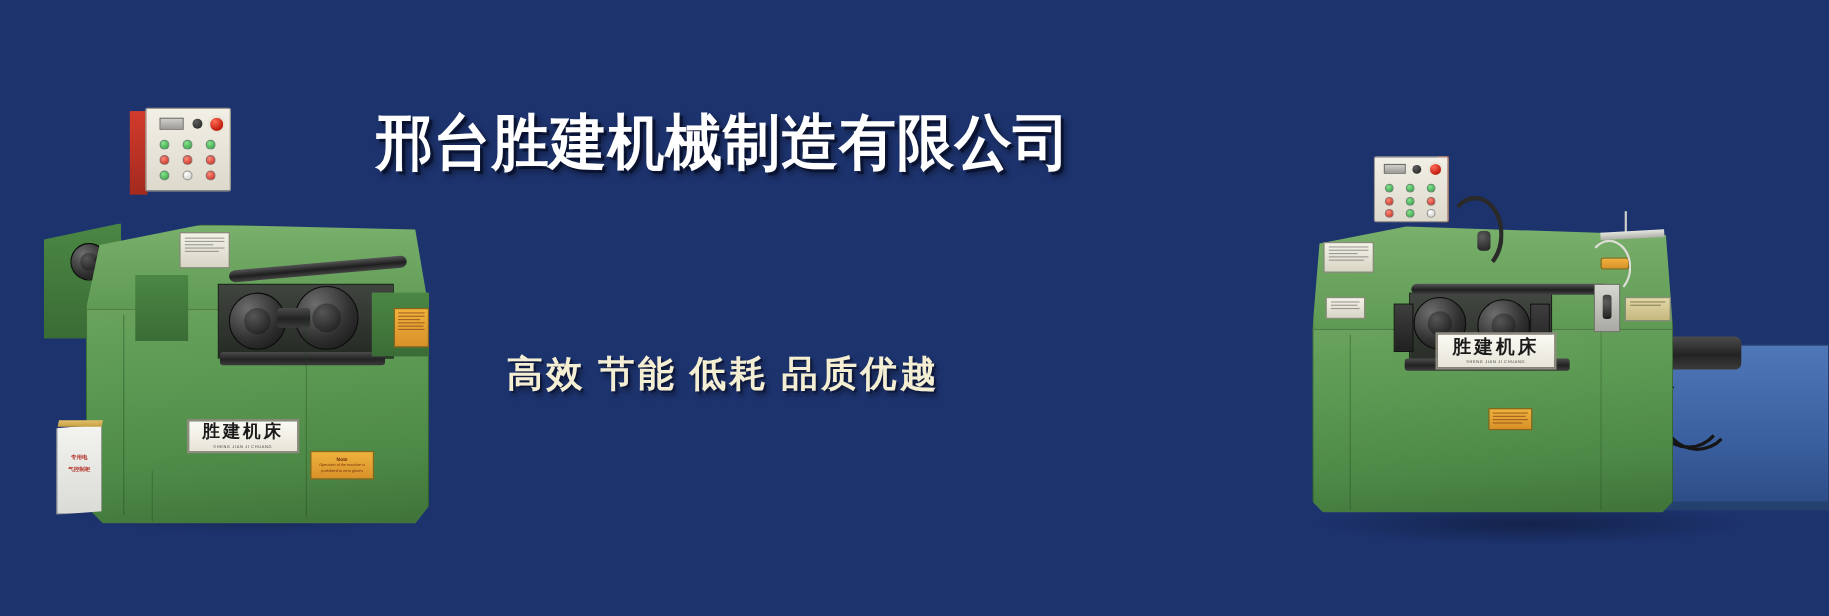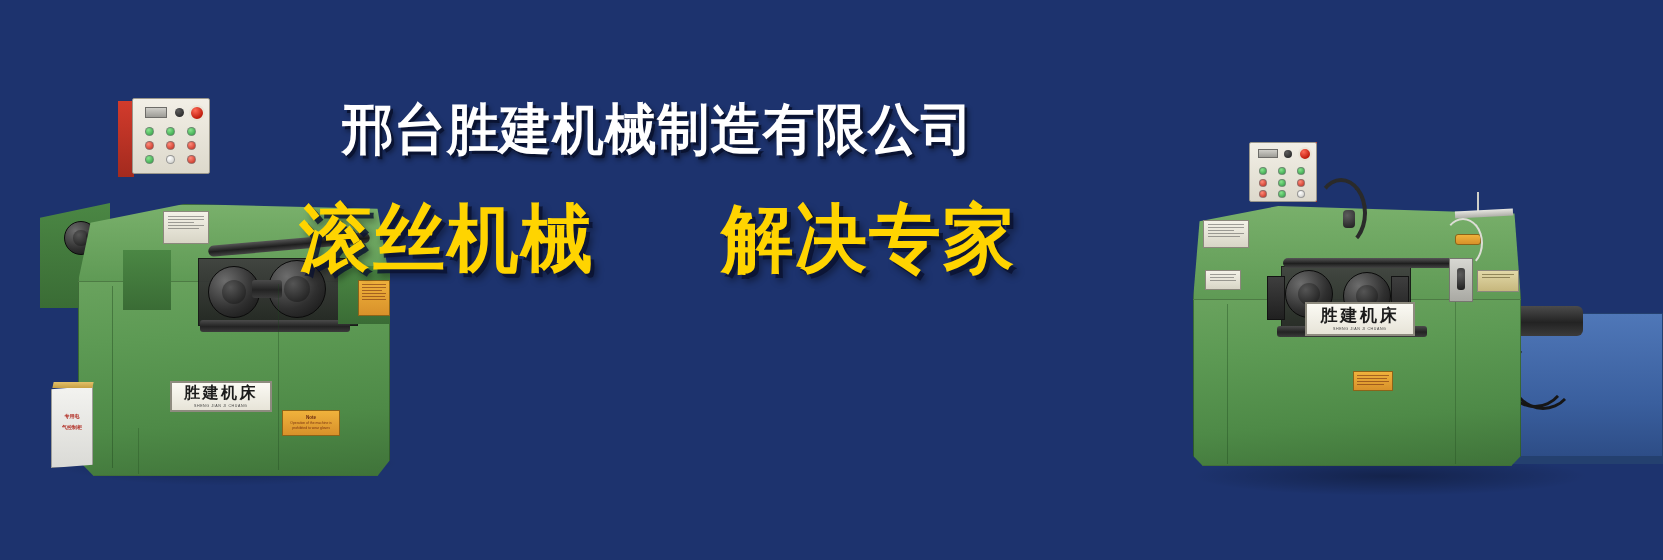--- a/index.html
+++ b/index.html
@@ -440,21 +440,18 @@
                 border-color:#ddddd6; border-left-color:transparent; border-bottom-color:transparent;"></div>
 
     <div style="position:absolute; left:72px; top:186px; width:1px; height:160px; background:rgba(30,70,28,.38);"></div>
     <div style="position:absolute; left:300px; top:184px; width:1px; height:162px; background:rgba(30,70,28,.32);"></div>
   </div>
 
   <div class="text-stack">
 
     <div class="company-title">邢台胜建机械制造有限公司</div>
 
-    <div class="headline">
-      <span>滚丝机械</span>
-      <span>解决专家</span>
-    </div>
-
+
+    <div class="sub-line-1">高效  节能  低耗  品质优越</div>
 
   </div>
 
 </div>
 
 </body></html>

